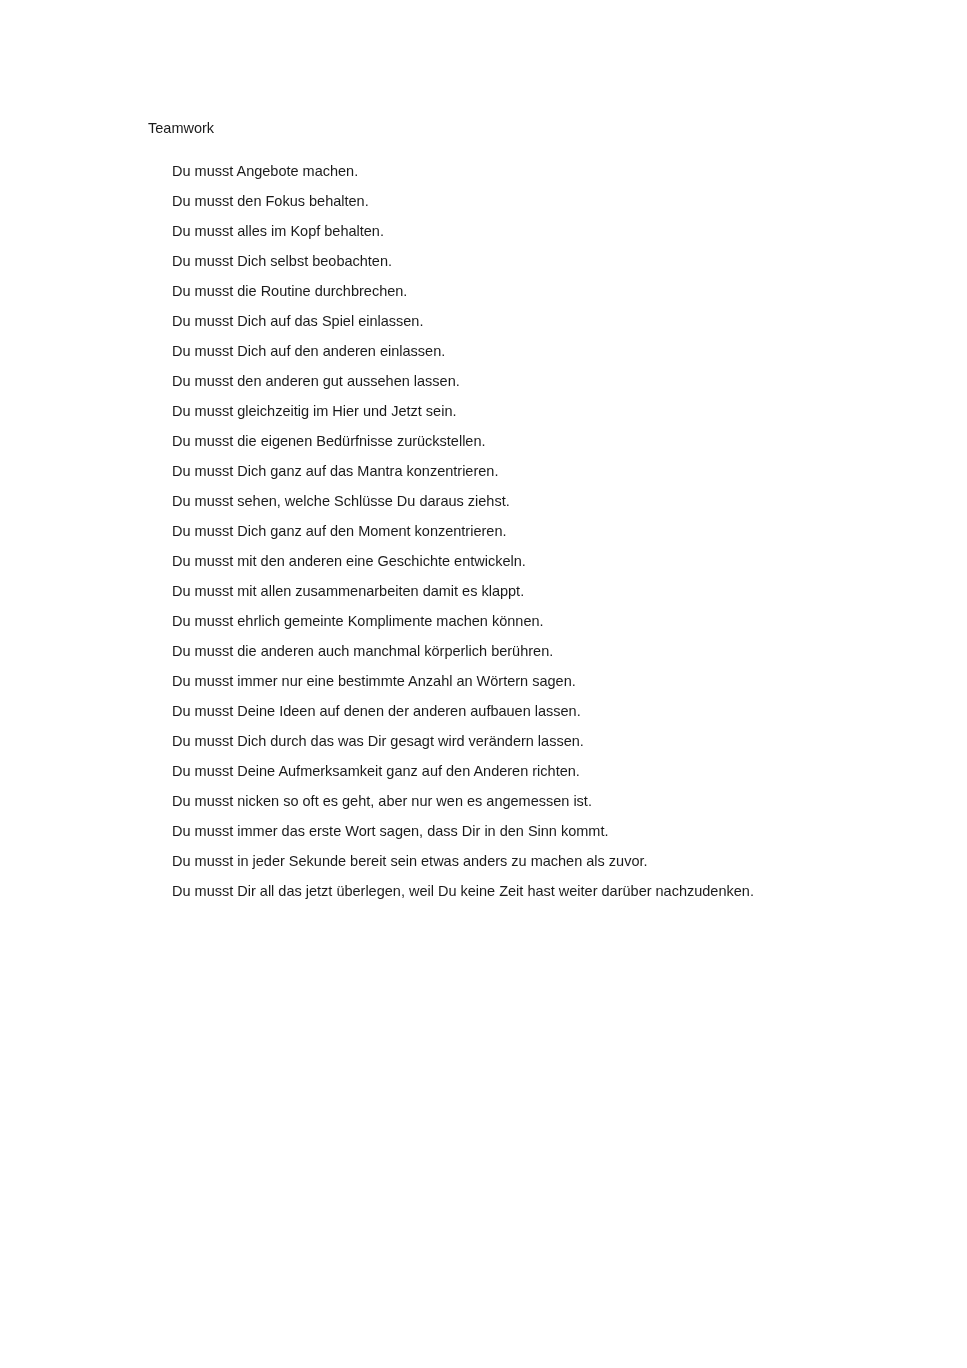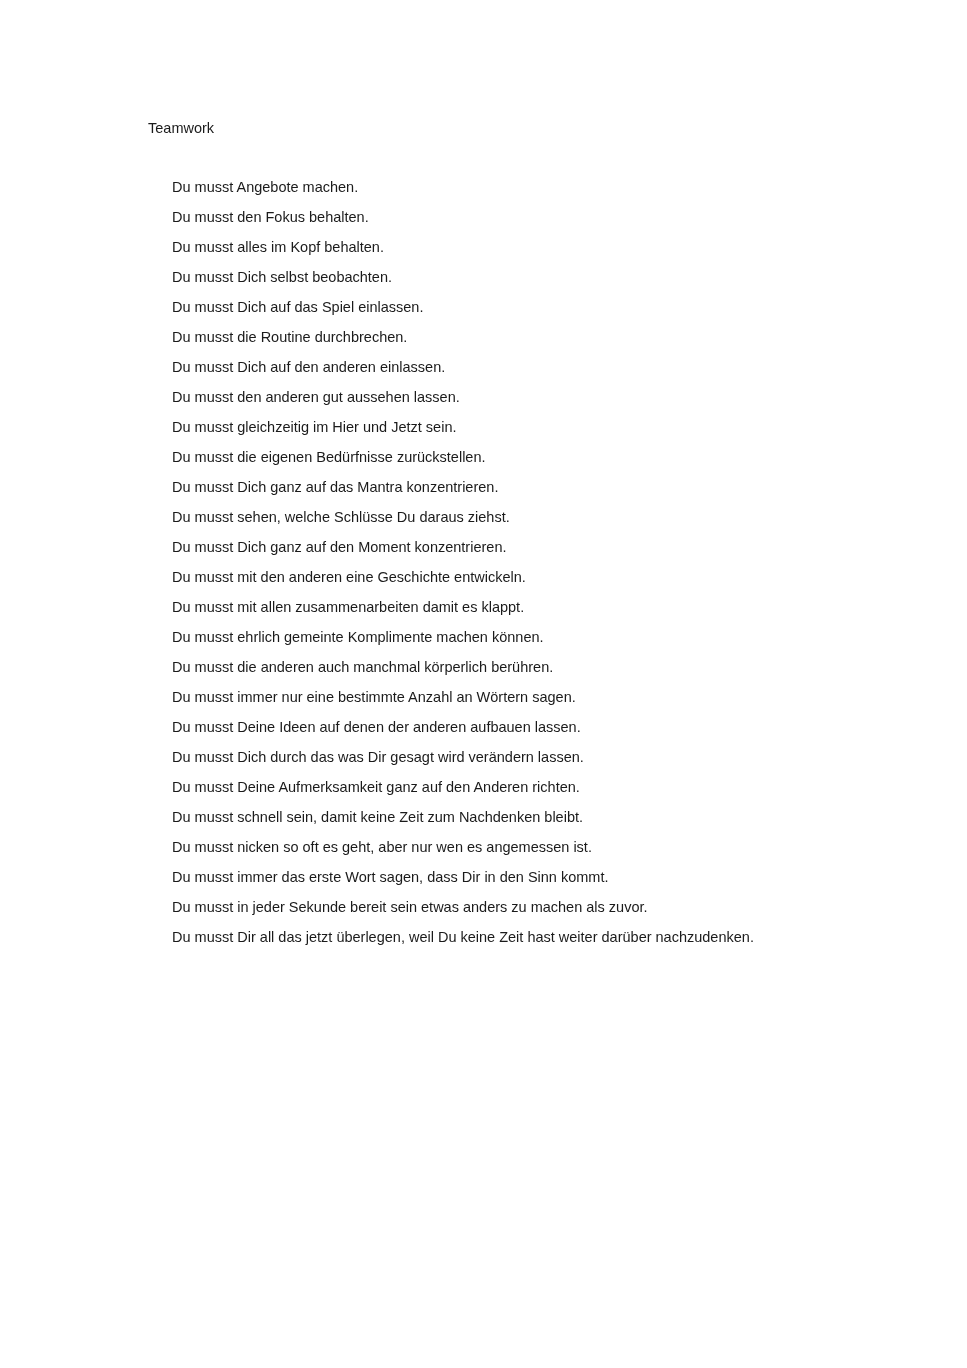--- a/index.html
+++ b/index.html
@@ -26,21 +26,21 @@
       left: 148px;
       top: 119px;
       font-size: 14.5px;
       line-height: 18px;
       color: #1b1b1b;
       white-space: nowrap;
     }
     .poem {
       position: absolute;
       left: 172px;
-      top: 172px;
+      top: 156px;
     }
     .poem-line {
       font-size: 14.5px;
       line-height: 30px;
       height: 30px;
       white-space: nowrap;
       color: #1b1b1b;
     }
     .doc-footer {
       position: absolute;
@@ -57,38 +57,37 @@
 
 <div class="page">
 
   <div class="doc-title">Teamwork</div>
 
   <div class="poem">
     <div class="poem-line">Du musst Angebote machen.</div>
     <div class="poem-line">Du musst den Fokus behalten.</div>
     <div class="poem-line">Du musst alles im Kopf behalten.</div>
     <div class="poem-line">Du musst Dich selbst beobachten.</div>
+    <div class="poem-line">Du musst die Routine durchbrechen.</div>
     <div class="poem-line">Du musst Dich auf das Spiel einlassen.</div>
-    <div class="poem-line">Du musst die Routine durchbrechen.</div>
     <div class="poem-line">Du musst Dich auf den anderen einlassen.</div>
     <div class="poem-line">Du musst den anderen gut aussehen lassen.</div>
     <div class="poem-line">Du musst gleichzeitig im Hier und Jetzt sein.</div>
     <div class="poem-line">Du musst die eigenen Bedürfnisse zurückstellen.</div>
     <div class="poem-line">Du musst Dich ganz auf das Mantra konzentrieren.</div>
     <div class="poem-line">Du musst sehen, welche Schlüsse Du daraus ziehst.</div>
     <div class="poem-line">Du musst Dich ganz auf den Moment konzentrieren.</div>
     <div class="poem-line">Du musst mit den anderen eine Geschichte entwickeln.</div>
     <div class="poem-line">Du musst mit allen zusammenarbeiten damit es klappt.</div>
     <div class="poem-line">Du musst ehrlich gemeinte Komplimente machen können.</div>
     <div class="poem-line">Du musst die anderen auch manchmal körperlich berühren.</div>
     <div class="poem-line">Du musst immer nur eine bestimmte Anzahl an Wörtern sagen.</div>
     <div class="poem-line">Du musst Deine Ideen auf denen der anderen aufbauen lassen.</div>
     <div class="poem-line">Du musst Dich durch das was Dir gesagt wird verändern lassen.</div>
     <div class="poem-line">Du musst Deine Aufmerksamkeit ganz auf den Anderen richten.</div>
-    <div class="poem-line">Du musst schnell sein, damit keine Zeit zum Nachdenken bleibt.</div>
     <div class="poem-line">Du musst nicken so oft es geht, aber nur wen es angemessen ist.</div>
     <div class="poem-line">Du musst immer das erste Wort sagen, dass Dir in den Sinn kommt.</div>
     <div class="poem-line">Du musst in jeder Sekunde bereit sein etwas anders zu machen als zuvor.</div>
     <div class="poem-line">Du musst Dir all das jetzt überlegen, weil Du keine Zeit hast weiter darüber nachzudenken.</div>
   </div>
 
   <div class="doc-footer">© Simon Roloff, 2020</div>
 
 </div>
 

